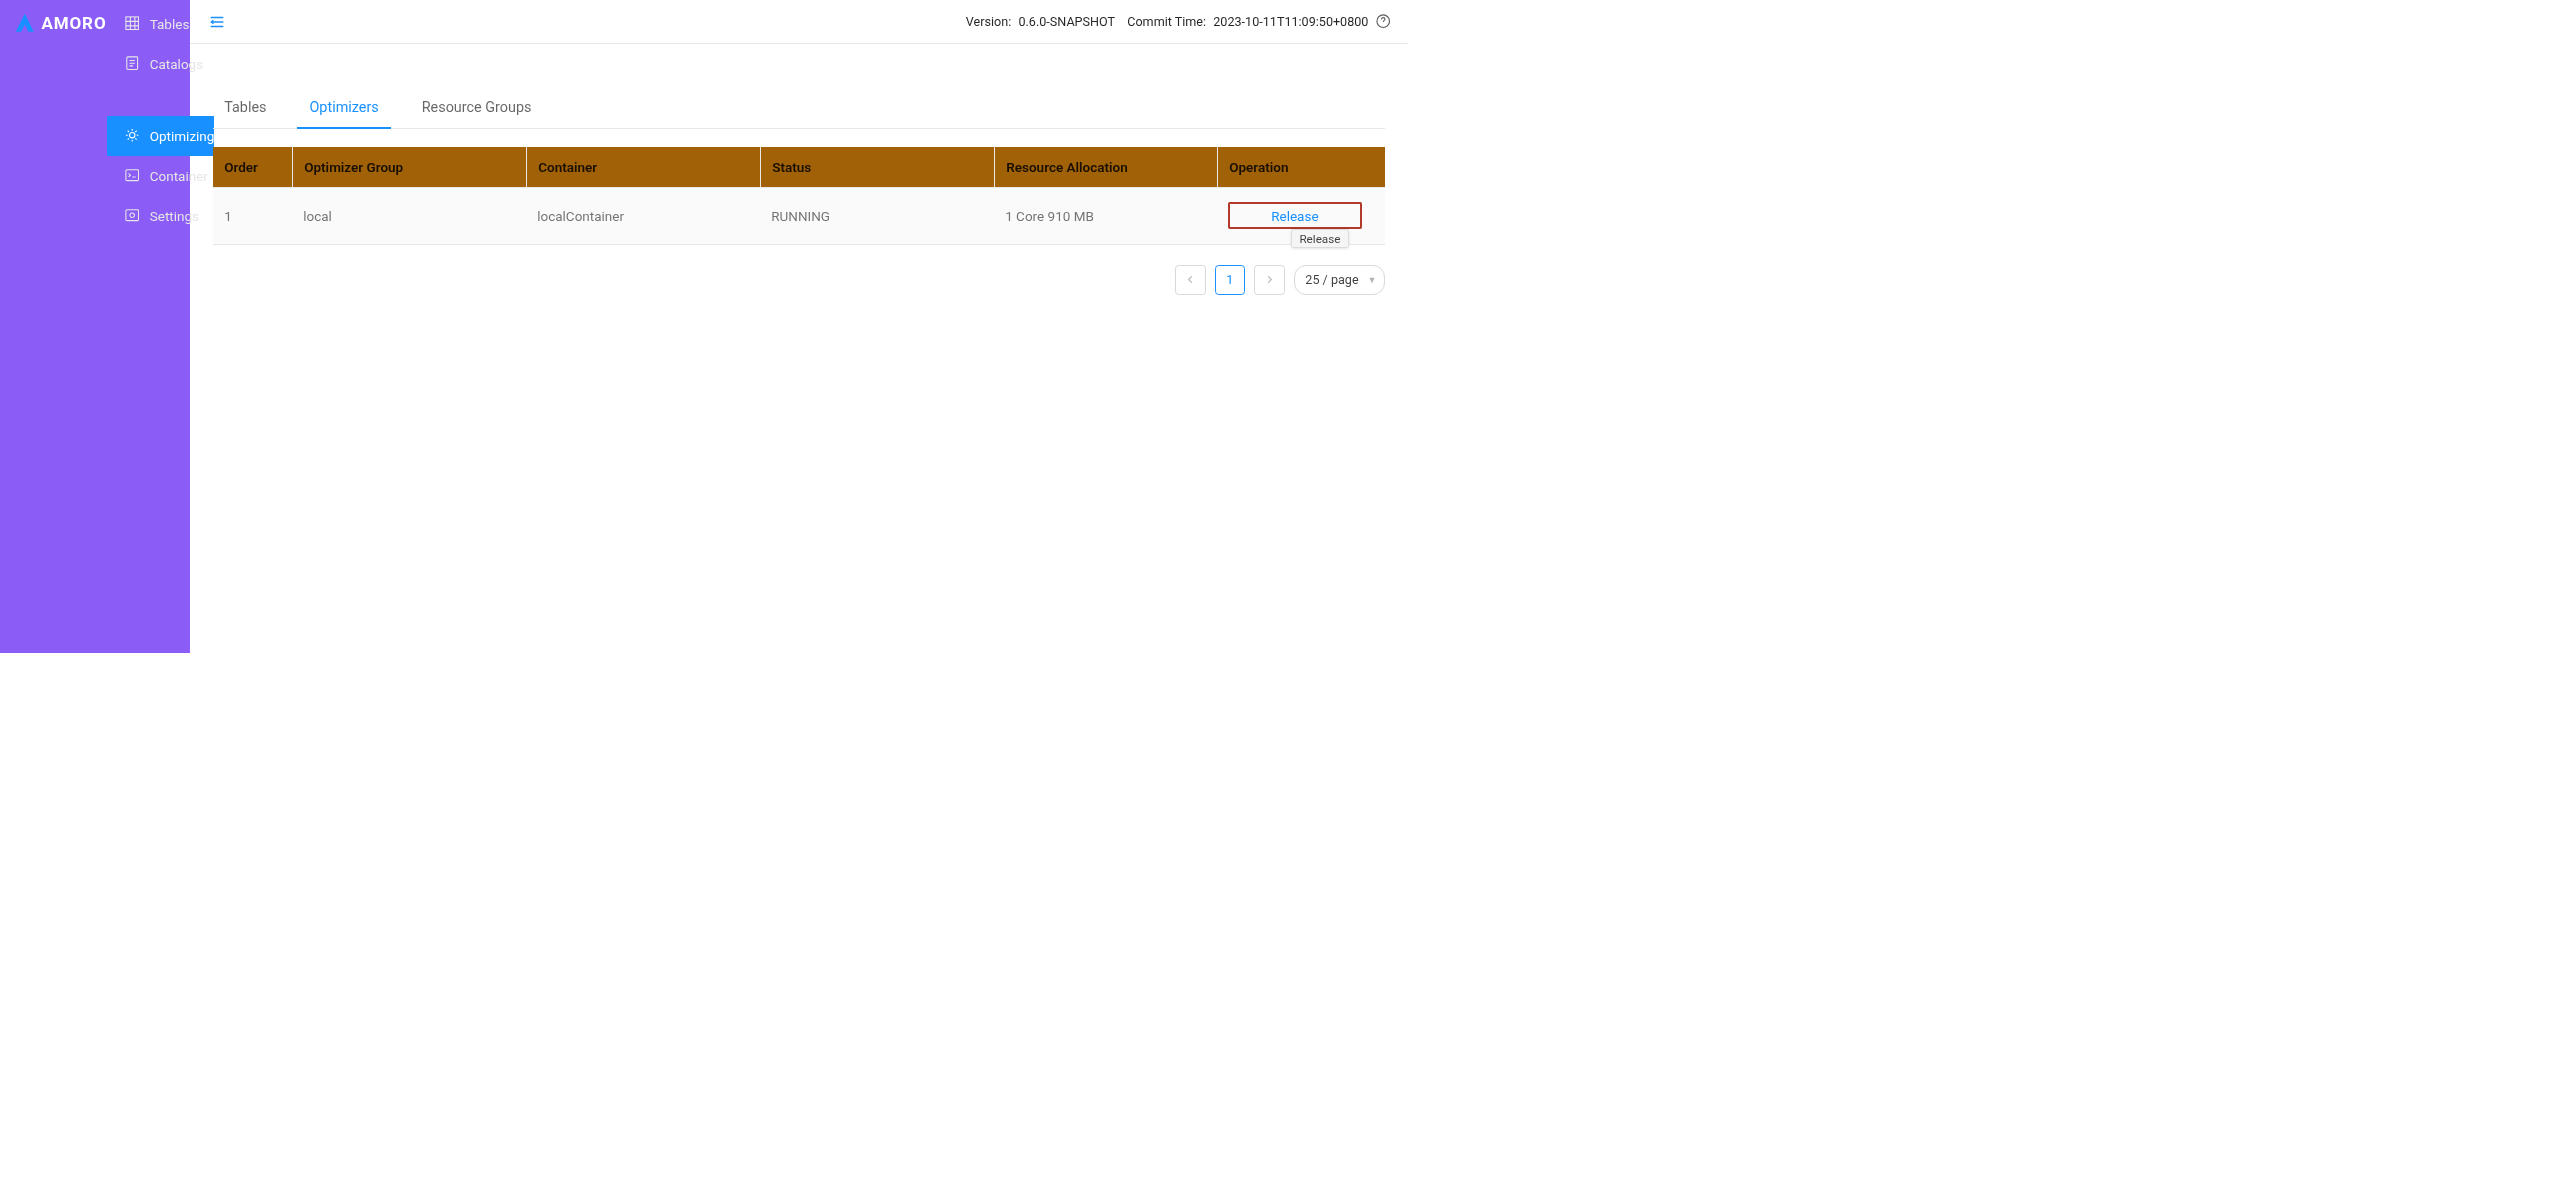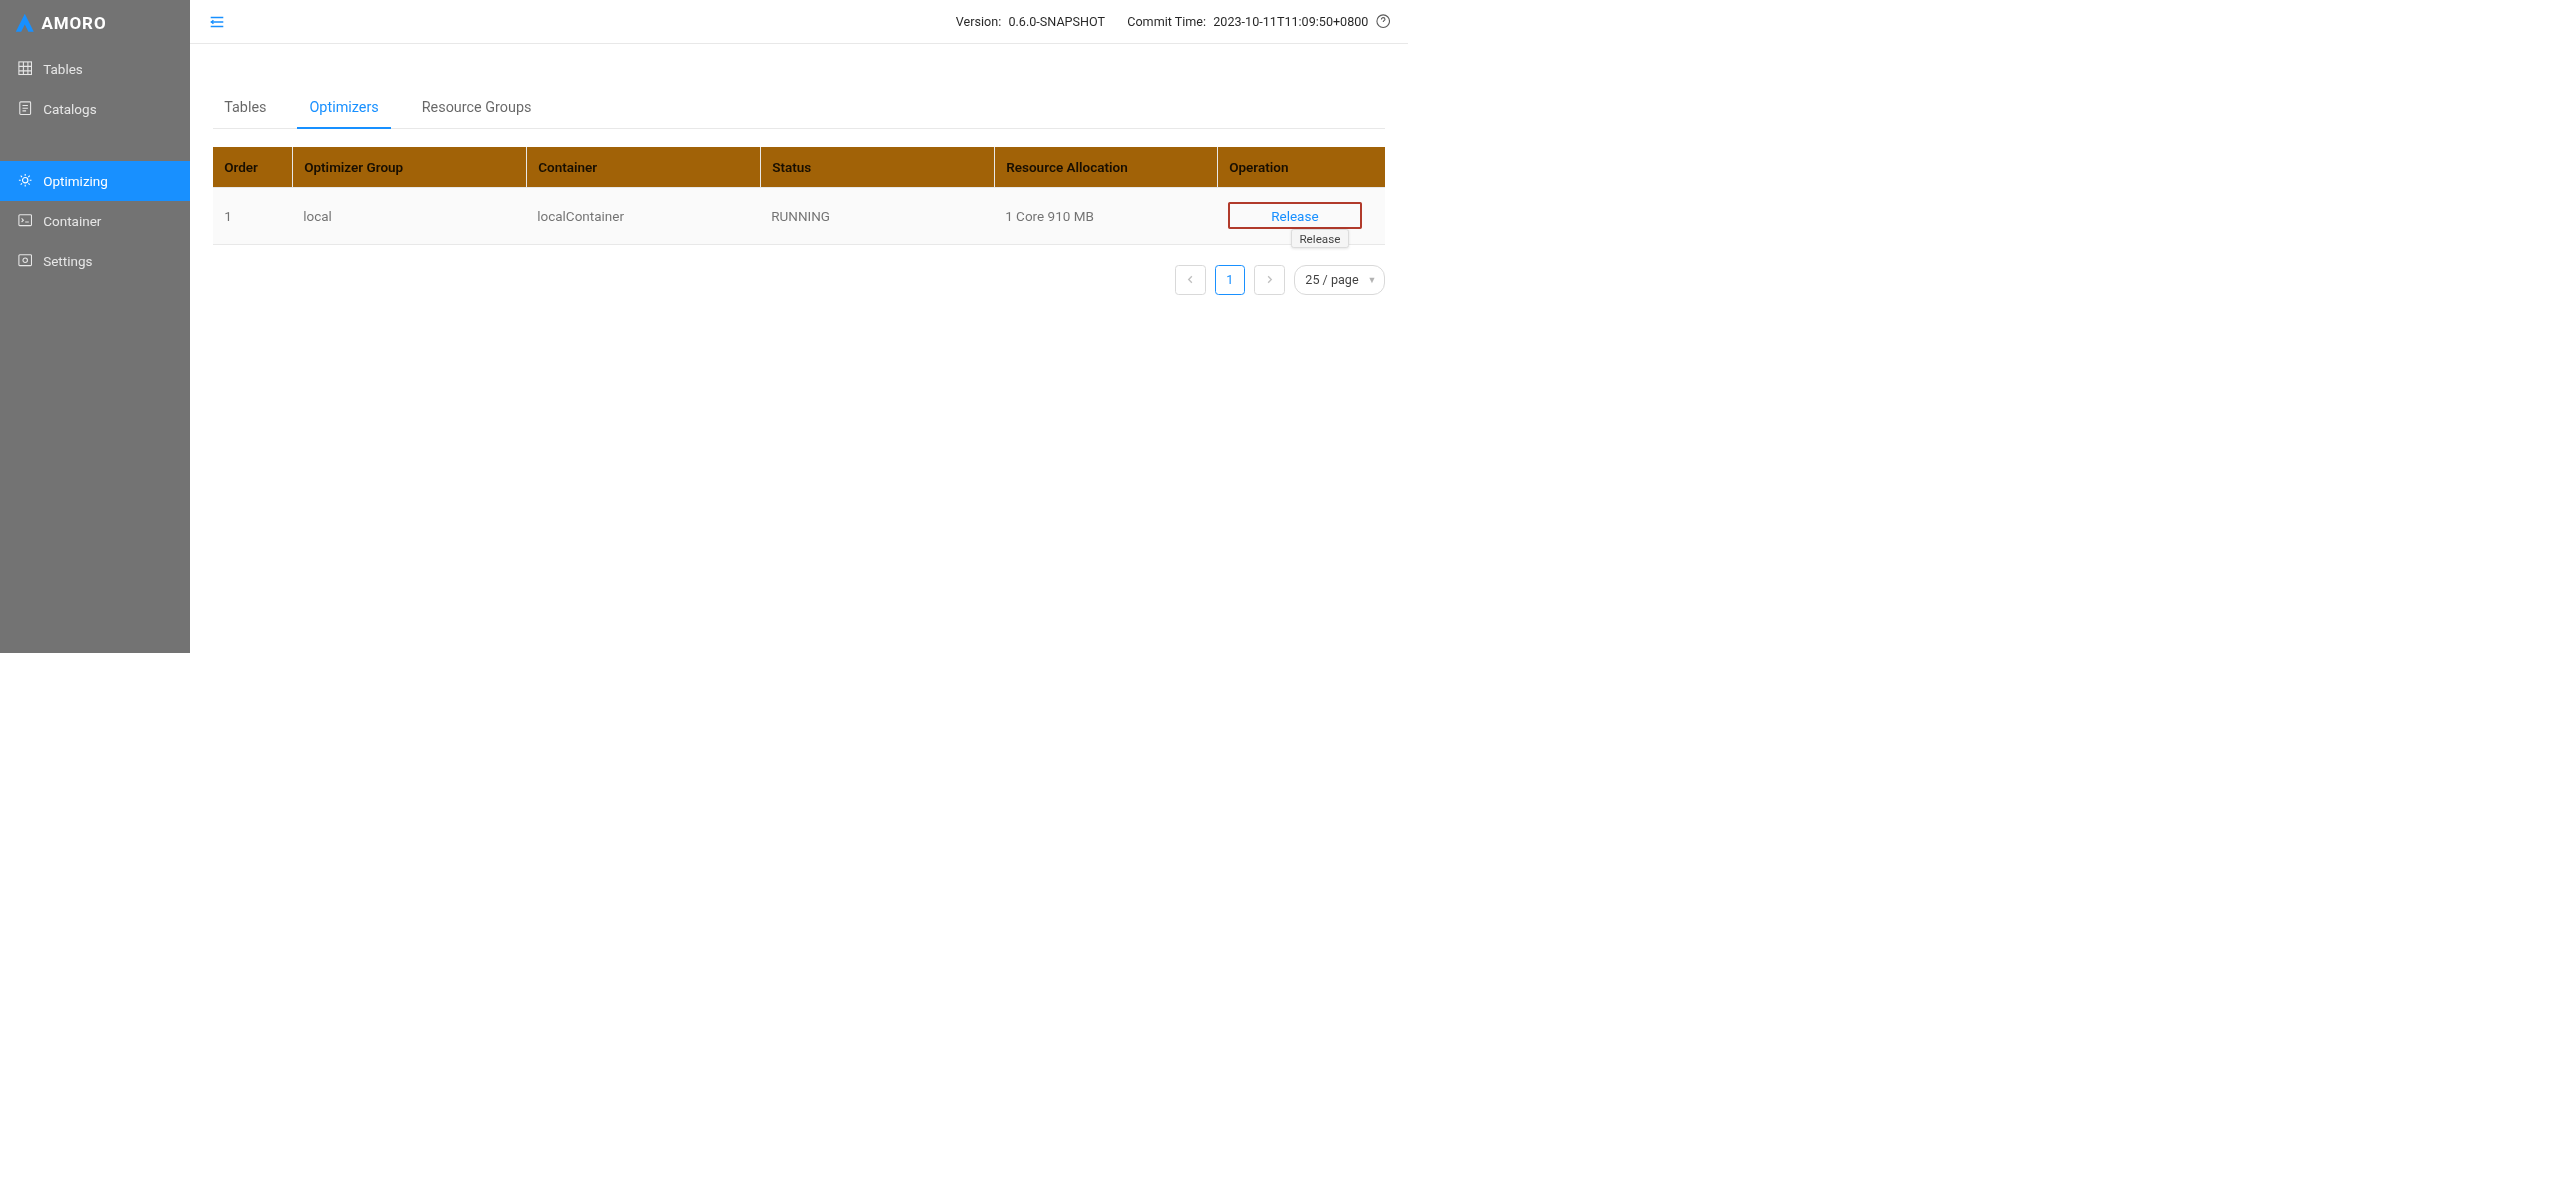--- a/index.html
+++ b/index.html
@@ -10,25 +10,25 @@
       background: #fff;
       width: 1408px;
       height: 653px;
       overflow: hidden;
     }
     .app { display: flex; height: 100%; }
     
     
     .sidebar {
       width: 190px;
-      background: #737373;
+      background: #8b5cf6;
       color: #fff;
       flex-shrink: 0;
       display: flex;
-      flex-direction: column;
+      flex-direction: row;
     }
     .logo-area {
       height: 45px;
       display: flex;
       align-items: center;
       padding-left: 14.4px;
     }
     .logo-mark {
       width: 21.6px;
       height: 21.6px;
@@ -278,21 +278,21 @@
     <div class="topbar">
       <div class="collapse-btn">
         <svg viewBox="0 0 20 20" width="18" height="18" stroke="#1890ff" stroke-width="1.6" fill="none">
           <path d="M3 5h14M3 10h14M3 15h14"></path>
           <path d="M6 8l-2 2 2 2" stroke-width="1.6"></path>
         </svg>
       </div>
       <div class="topbar-right">
         <span>Version:</span>
         <span>0.6.0-SNAPSHOT</span>
-        <span style="margin-left:15px">Commit Time:</span>
+        <span style="margin-left:5px">Commit Time:</span>
         <span>2023-10-11T11:09:50+0800</span>
         <span class="help-icon">
           <svg viewBox="0 0 16 16" stroke="currentColor" fill="none" stroke-width="1.2">
               <circle cx="8" cy="8" r="7"></circle>
               <path d="M6 6a2 2 0 114 0c0 1-2 1.5-2 3M8 12h0"></path>
             </svg>
         </span>
       </div>
     </div>
 

